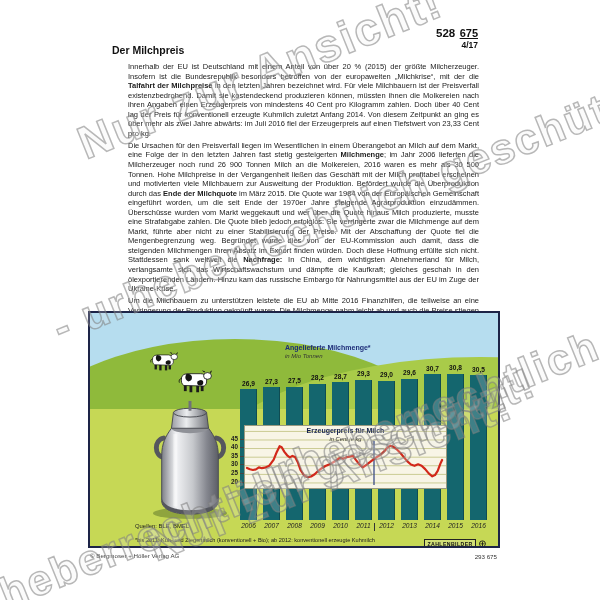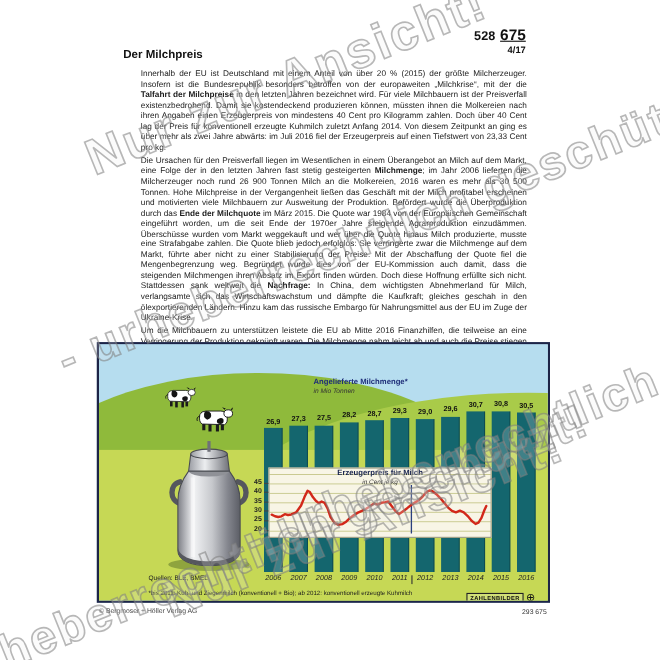--- a/index.html
+++ b/index.html
@@ -3,21 +3,21 @@
 <meta charset="utf-8">
 <style>
   * { margin:0; padding:0; box-sizing:border-box; }
   html,body { width:600px; height:600px; background:#fff; overflow:hidden;
               font-family:"Liberation Sans", sans-serif; }
   #page { position:relative; width:600px; height:600px; background:#fff; }
 
   
   #doc-code { position:absolute; top:23px; right:122px; text-align:right; line-height:1.15; }
   #doc-code .big { font-size:11.5px; font-weight:bold; color:#111; }
-  #doc-code .small { font-size:14px; font-weight:bold; color:#111;text-decoration:underline; }
+  #doc-code .small { font-size:11px; font-weight:bold; color:#111;text-decoration:underline; }
   #page-num { font-size:8.5px; font-weight:bold; color:#111; }
 
   
   #article-title { position:absolute; left:112px; top:44px; font-size:10.5px; font-weight:bold; color:#111; }
   #article { position:absolute; left:128px; top:62px; width:351px; }
   #article p { font-size:7.5px; line-height:9.55px; color:#1c1c1c; text-align:justify; margin-bottom:2.5px; }
   #article b { font-weight:bold; }
 
   
   #chart { position:absolute; left:88px; top:311px; width:412px; height:237px;

